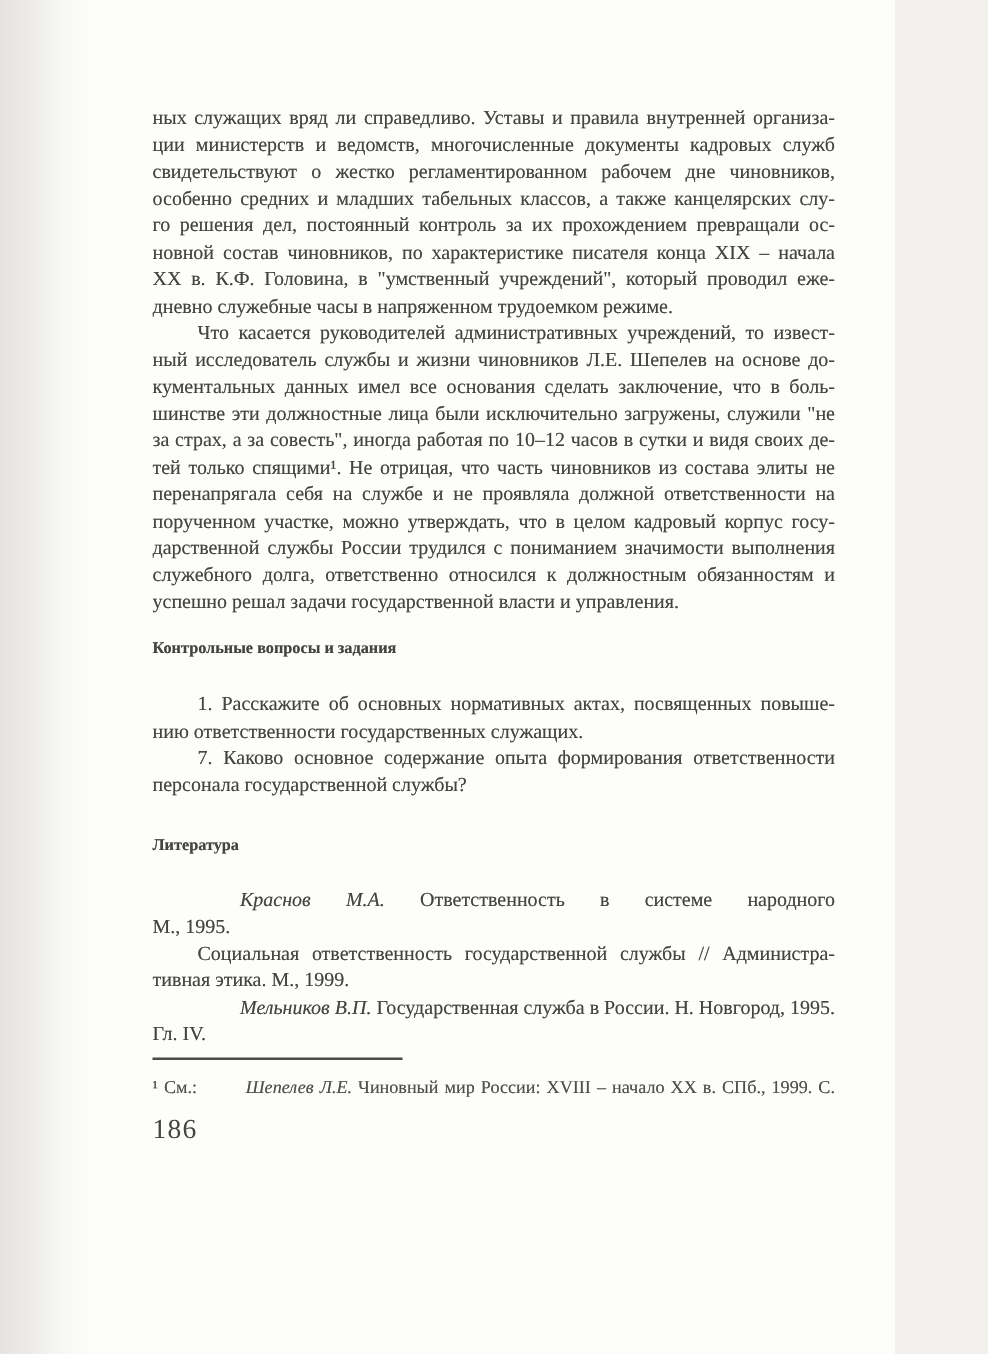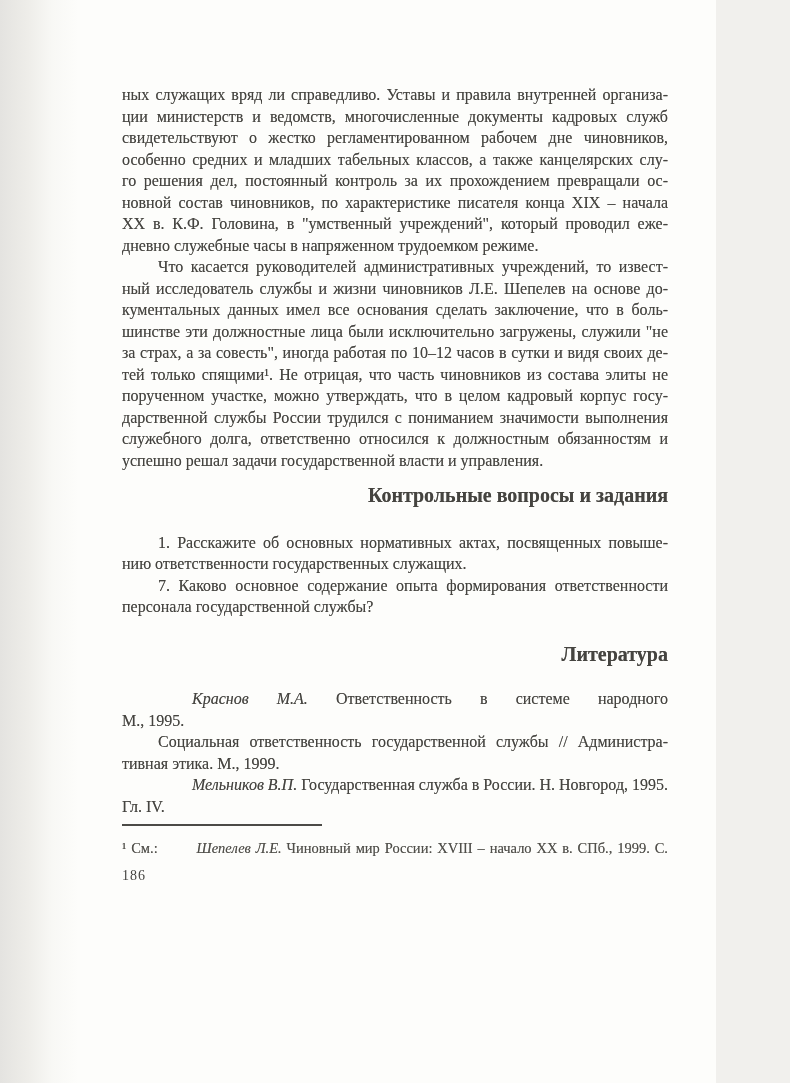--- a/index.html
+++ b/index.html
@@ -28,43 +28,43 @@
     text-align-last: justify;
     overflow: hidden;
     white-space: normal;
     text-shadow: 0 0 0.45px rgba(70,68,62,0.55);
   }
   .line.last { text-align-last: left; }
   .line.indent { text-indent: 36px; }
   .it { font-style: italic; margin-left: 34px; }
   .heading {
     font-weight: bold;
-    text-align: right;
-    font-size: 20px;
+    text-align: left;
+    font-size: 13px;
     height: 21.5px;
     line-height: 21.5px;
     text-shadow: 0 0 0.5px rgba(60,58,52,0.6);
   }
   .heading.questions  { margin: 14px 0 25px 0; }
   .heading.literature { margin: 26px 0 23px 0; }
   .footnote-rule {
     margin-top: 7px;
     width: 200px;
     border-top: 2px solid #4c4b47;
   }
   .footnote { margin-top: 12px; }
   .footnote .line {
     font-size: 14.5px;
     height: 20px;
     line-height: 20px;
     color: #504f4a;
   }
   .page-number {
     margin-top: 10px;
-    font-size: 14px;
+    font-size: 22px;
     letter-spacing: 1px;
   }
 </style>
 </head>
 <body>
 
 <div class="scan">
   <div class="textblock">
 
     <div class="paragraph">
@@ -78,20 +78,21 @@
         <div class="line last">дневно служебные часы в напряженном трудоемком режиме.</div>
       </div>
 
     <div class="paragraph">
         <div class="line indent">Что касается руководителей административных учреждений, то извест-</div>
         <div class="line">ный исследователь службы и жизни чиновников Л.Е. Шепелев на основе до-</div>
         <div class="line">кументальных данных имел все основания сделать заключение, что в боль-</div>
         <div class="line">шинстве эти должностные лица были исключительно загружены, служили "не</div>
         <div class="line">за страх, а за совесть", иногда работая по 10–12 часов в сутки и видя своих де-</div>
         <div class="line">тей только спящими¹. Не отрицая, что часть чиновников из состава элиты не</div>
+        <div class="line">перенапрягала себя на службе и не проявляла должной ответственности на</div>
         <div class="line">порученном участке, можно утверждать, что в целом кадровый корпус госу-</div>
         <div class="line">дарственной службы России трудился с пониманием значимости выполнения</div>
         <div class="line">служебного долга, ответственно относился к должностным обязанностям и</div>
         <div class="line last">успешно решал задачи государственной власти и управления.</div>
       </div>
 
     <div class="heading questions">Контрольные вопросы и задания</div>
 
     <div class="paragraph">
         <div class="line indent">1. Расскажите об основных нормативных актах, посвященных повыше-</div>

